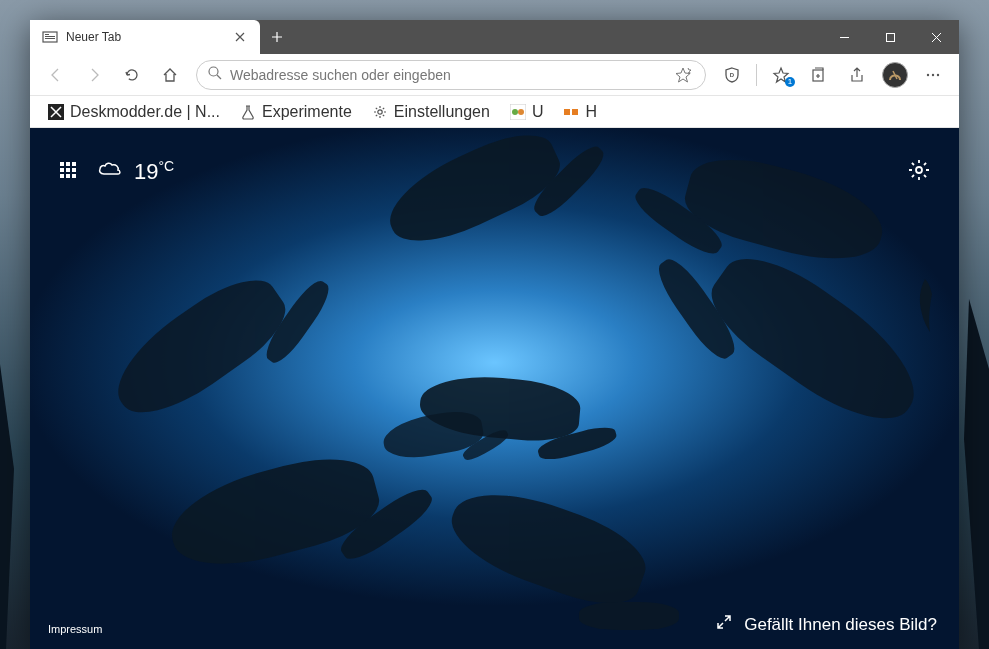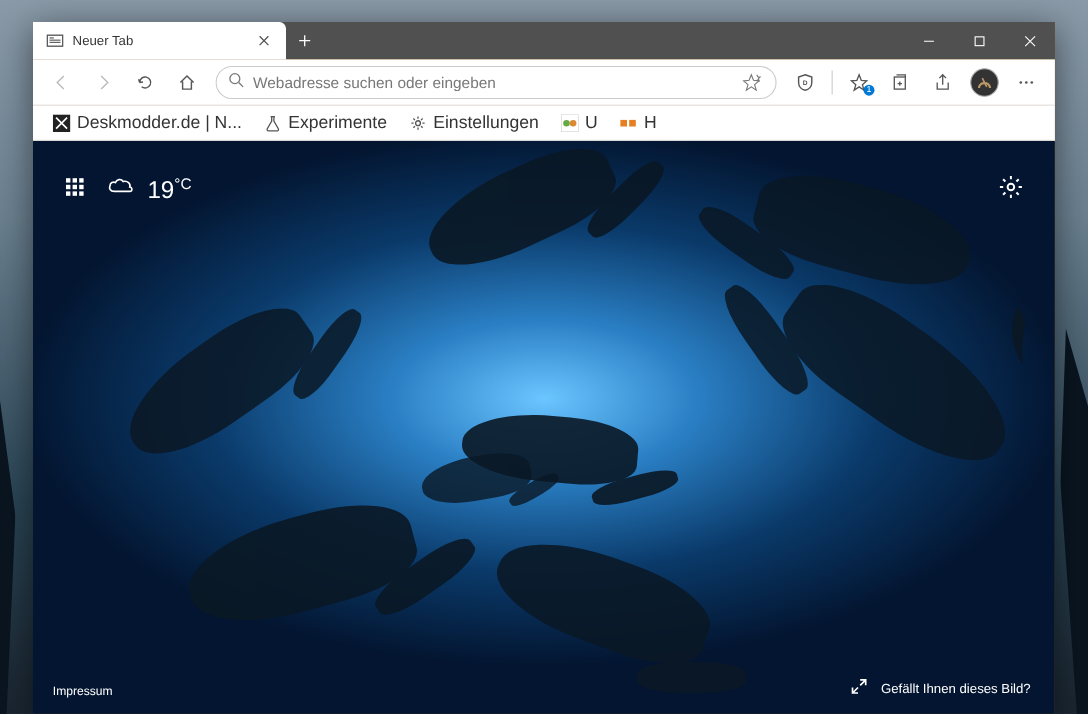--- a/index.html
+++ b/index.html
@@ -53,21 +53,21 @@
     .weather { display: flex; align-items: center; gap: 10px; color: #fff; }
     .temp { font-size: 22px; font-weight: 300; }
     .gear-right { margin-left: auto; color: #fff; cursor: pointer; }
 
     .search-box { position: absolute; top: 78px; left: 50%; transform: translateX(-50%); width: 400px; height: 42px; background: #fff; border-radius: 6px; display: flex; align-items: center; padding: 0 14px; box-shadow: 0 2px 8px rgba(0,0,0,0.2); }
     .search-input { flex: 1; border: none; outline: none; font-size: 14px; }
     .search-input::placeholder { color: #888; }
     .search-btn { color: #0078d4; cursor: pointer; }
 
     .bottom-left { position: absolute; bottom: 14px; left: 18px; color: #fff; font-size: 11px; cursor: pointer; }
-    .bottom-right { position: absolute; bottom: 14px; right: 22px; color: #fff; font-size: 12px; display: flex; align-items: center; gap: 12px; cursor: pointer; }
+    .bottom-right { position: absolute; bottom: 14px; right: 22px; color: #fff; font-size: 17px; display: flex; align-items: center; gap: 12px; cursor: pointer; }
   </style>
 </head>
 <body>
 
 <div class="desktop-bg"></div>
 
 <div class="window">
 
   <div class="titlebar">
     <div class="tab">

